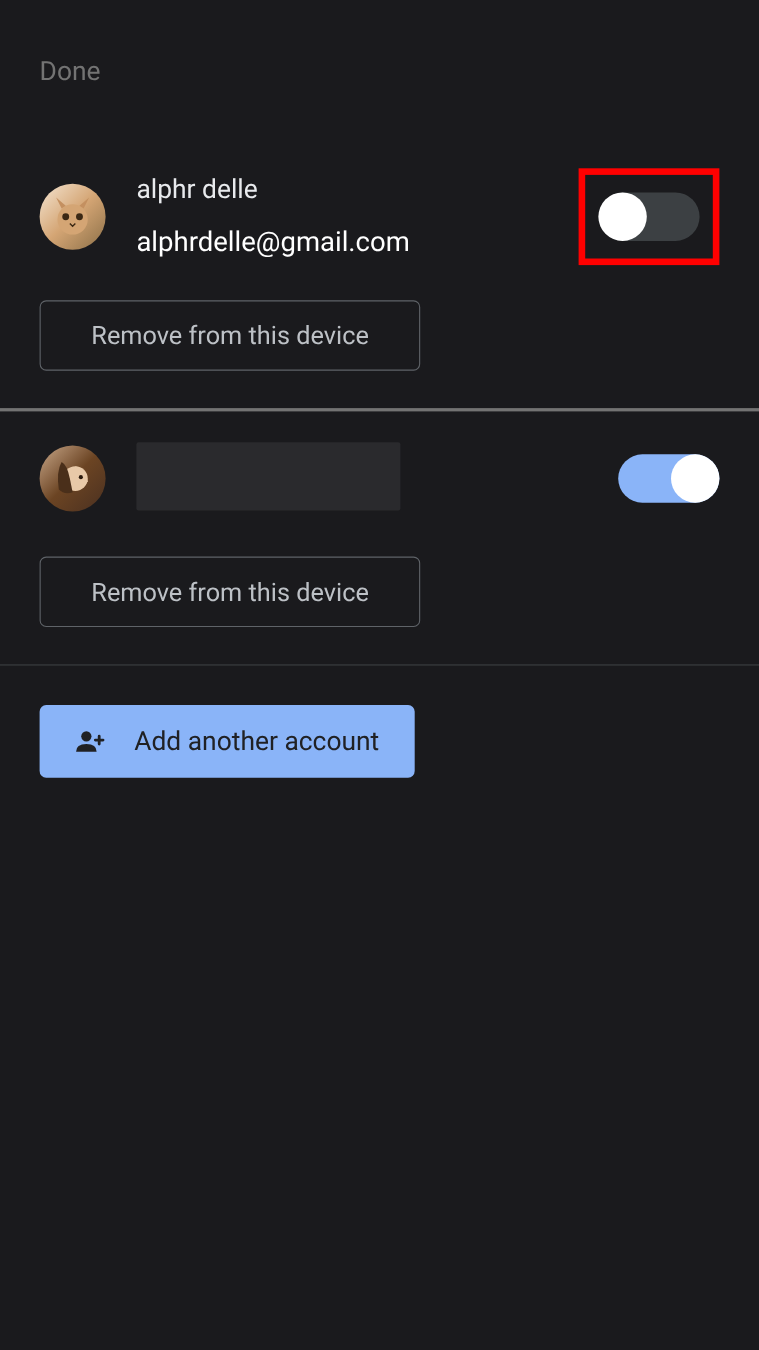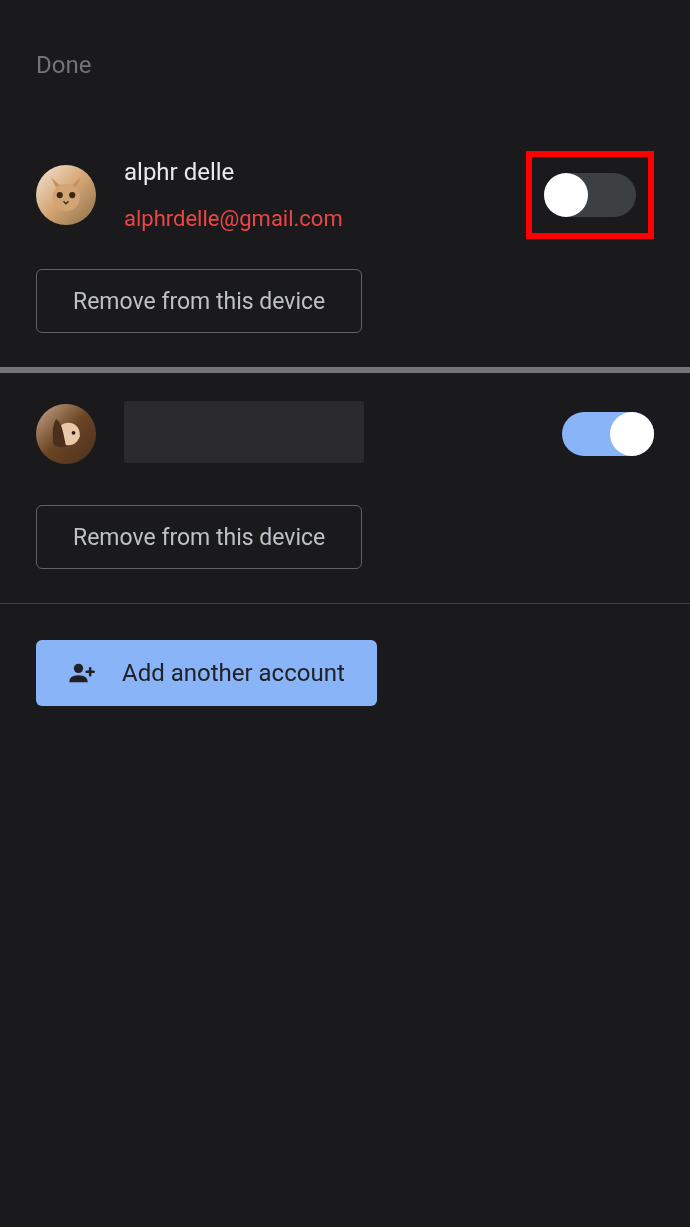--- a/index.html
+++ b/index.html
@@ -33,21 +33,21 @@
     .title {
       font-size: 27px;
       color: #e8eaed;
       font-weight: 400;
       position: absolute;
       left: 50%;
       transform: translateX(-50%);
     }
     .account-section {
       padding: 28px 36px 34px 36px;
-      border-bottom: 6px solid #737373;
+      border-bottom: 3px solid #737373;
     }
     .account-section.last {
       border-bottom: 1px solid #3c4043;
     }
     .account-row {
       display: flex;
       align-items: center;
       position: relative;
     }
     .avatar {
@@ -77,22 +77,22 @@
     .account-info {
       margin-left: 28px;
       flex: 1;
     }
     .account-name {
       font-size: 24px;
       color: #e8eaed;
       font-weight: 400;
     }
     .account-email {
-      font-size: 22px;
-      color: #ef4444;
+      font-size: 25px;
+      color: #ffffff;
       margin-top: 20px;
     }
     .blurred-info {
       display: inline-block;
       width: 240px;
       height: 62px;
       background: #2a2a2d;
       border-radius: 2px;
     }
     .toggle-wrapper {
@@ -129,21 +129,21 @@
       top: 0;
     }
     .toggle-off .toggle-knob {
       left: 0;
     }
     .toggle-on .toggle-knob {
       right: 0;
     }
     .remove-btn {
       margin-top: 38px;
-      padding: 0 36px;
+      padding: 0 46px;
       height: 64px;
       border: 1px solid #5f6368;
       border-radius: 6px;
       background: transparent;
       color: #bdc1c6;
       font-size: 23px;
       cursor: pointer;
       display: inline-flex;
       align-items: center;
       font-family: inherit;

